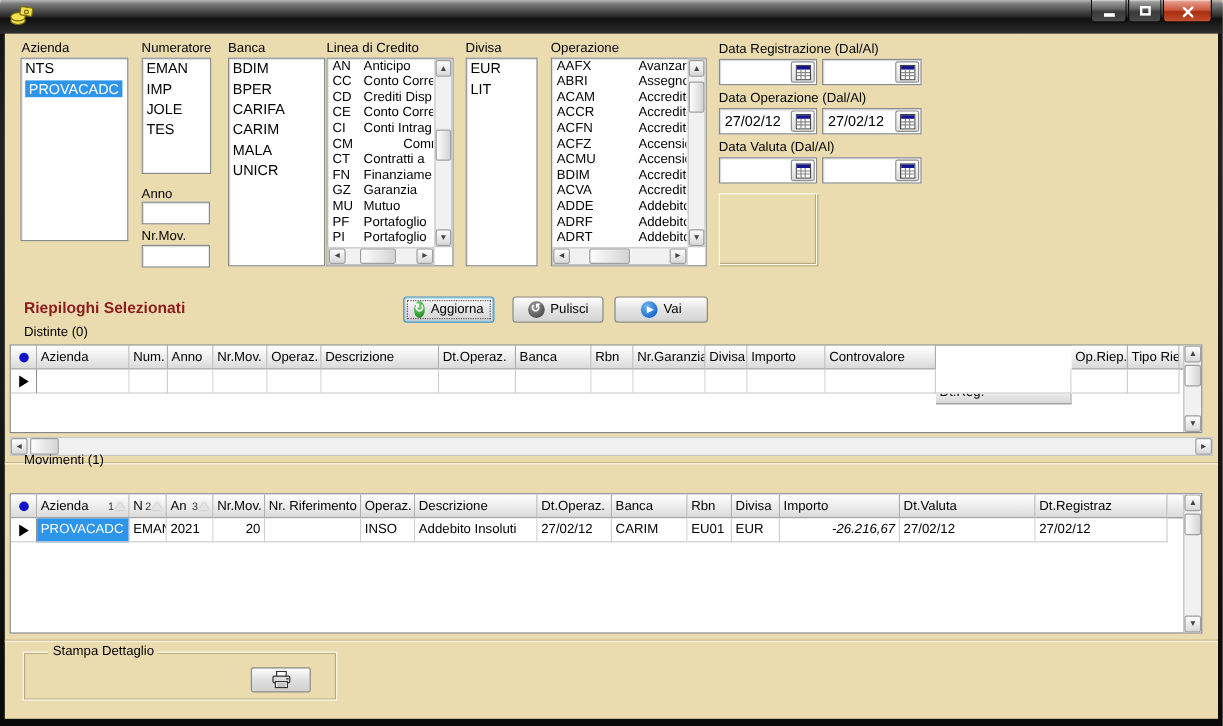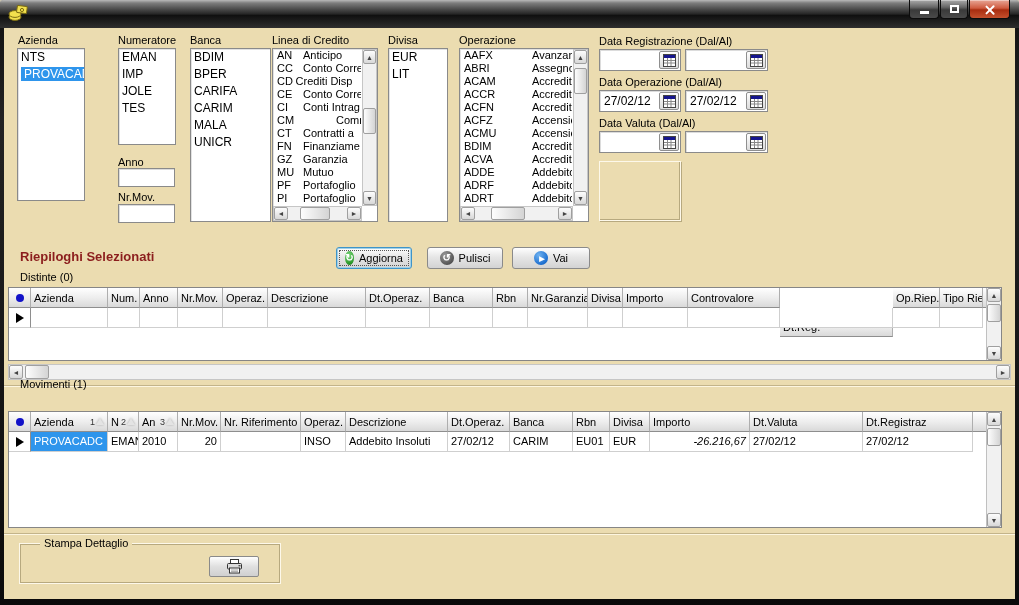--- a/index.html
+++ b/index.html
@@ -117,21 +117,21 @@
 
   <div class="client">
 
     <span class="lbl" style="left:14px;top:6px">Azienda</span>
     <span class="lbl" style="left:114px;top:6px">Numeratore</span>
     <span class="lbl" style="left:186px;top:6px">Banca</span>
     <span class="lbl" style="left:268px;top:6px">Linea di Credito</span>
     <span class="lbl" style="left:384px;top:6px">Divisa</span>
     <span class="lbl" style="left:455px;top:6px">Operazione</span>
 
-    <div class="listbox" style="left:13px;top:20px;width:68px;height:153px">
+    <div class="listbox" style="left:13px;top:20px;width:90px;height:153px">
         <div class="li"><span>NTS</span></div>
         <div class="li"><span class="sel">PROVACADC</span></div>
       </div>
     <div class="listbox" style="left:114px;top:20px;width:58px;height:97px">
         <div class="li"><span>EMAN</span></div>
         <div class="li"><span>IMP</span></div>
         <div class="li"><span>JOLE</span></div>
         <div class="li"><span>TES</span></div>
       </div>
     <div class="listbox" style="left:186px;top:20px;width:81px;height:174px">
@@ -147,21 +147,21 @@
         <div class="pli">
           <span class="code">AN</span>
           <span class="nm" style="left: 30px;">Anticipo</span>
         </div>
         <div class="pli">
           <span class="code">CC</span>
           <span class="nm" style="left: 30px;">Conto Corre</span>
         </div>
         <div class="pli">
           <span class="code">CD</span>
-          <span class="nm" style="left: 14px; text-align: center;">Crediti Disp</span>
+          <span class="nm" style="left: 30px;">Crediti Disp</span>
         </div>
         <div class="pli">
           <span class="code">CE</span>
           <span class="nm" style="left: 30px;">Conto Corre</span>
         </div>
         <div class="pli">
           <span class="code">CI</span>
           <span class="nm" style="left: 30px;">Conti Intrag</span>
         </div>
         <div class="pli">
@@ -532,21 +532,21 @@
             <span class="sp"></span>
           </span>
           <span class="gh fill"></span>
         </div>
         <div class="grow">
           <span class="gc rowhd2">
             <i class="cur"></i>
           </span>
           <span class="gc selcell" style="width: 77px;">PROVACADC</span>
           <span class="gc" style="width: 31px;">EMAN</span>
-          <span class="gc" style="width: 39px;">2010</span>
+          <span class="gc" style="width: 39px;">2021</span>
           <span class="gc r" style="width: 43px;">20</span>
           <span class="gc" style="width: 80px;"></span>
           <span class="gc" style="width: 45px;">INSO</span>
           <span class="gc" style="width: 102px;">Addebito Insoluti</span>
           <span class="gc" style="width: 62px;">27/02/12</span>
           <span class="gc" style="width: 63px;">CARIM</span>
           <span class="gc" style="width: 37px;">EU01</span>
           <span class="gc" style="width: 40px;">EUR</span>
           <span class="gc r" style="width: 100px; font-style: italic;">-26.216,67</span>
           <span class="gc" style="width: 113px;">27/02/12</span>

